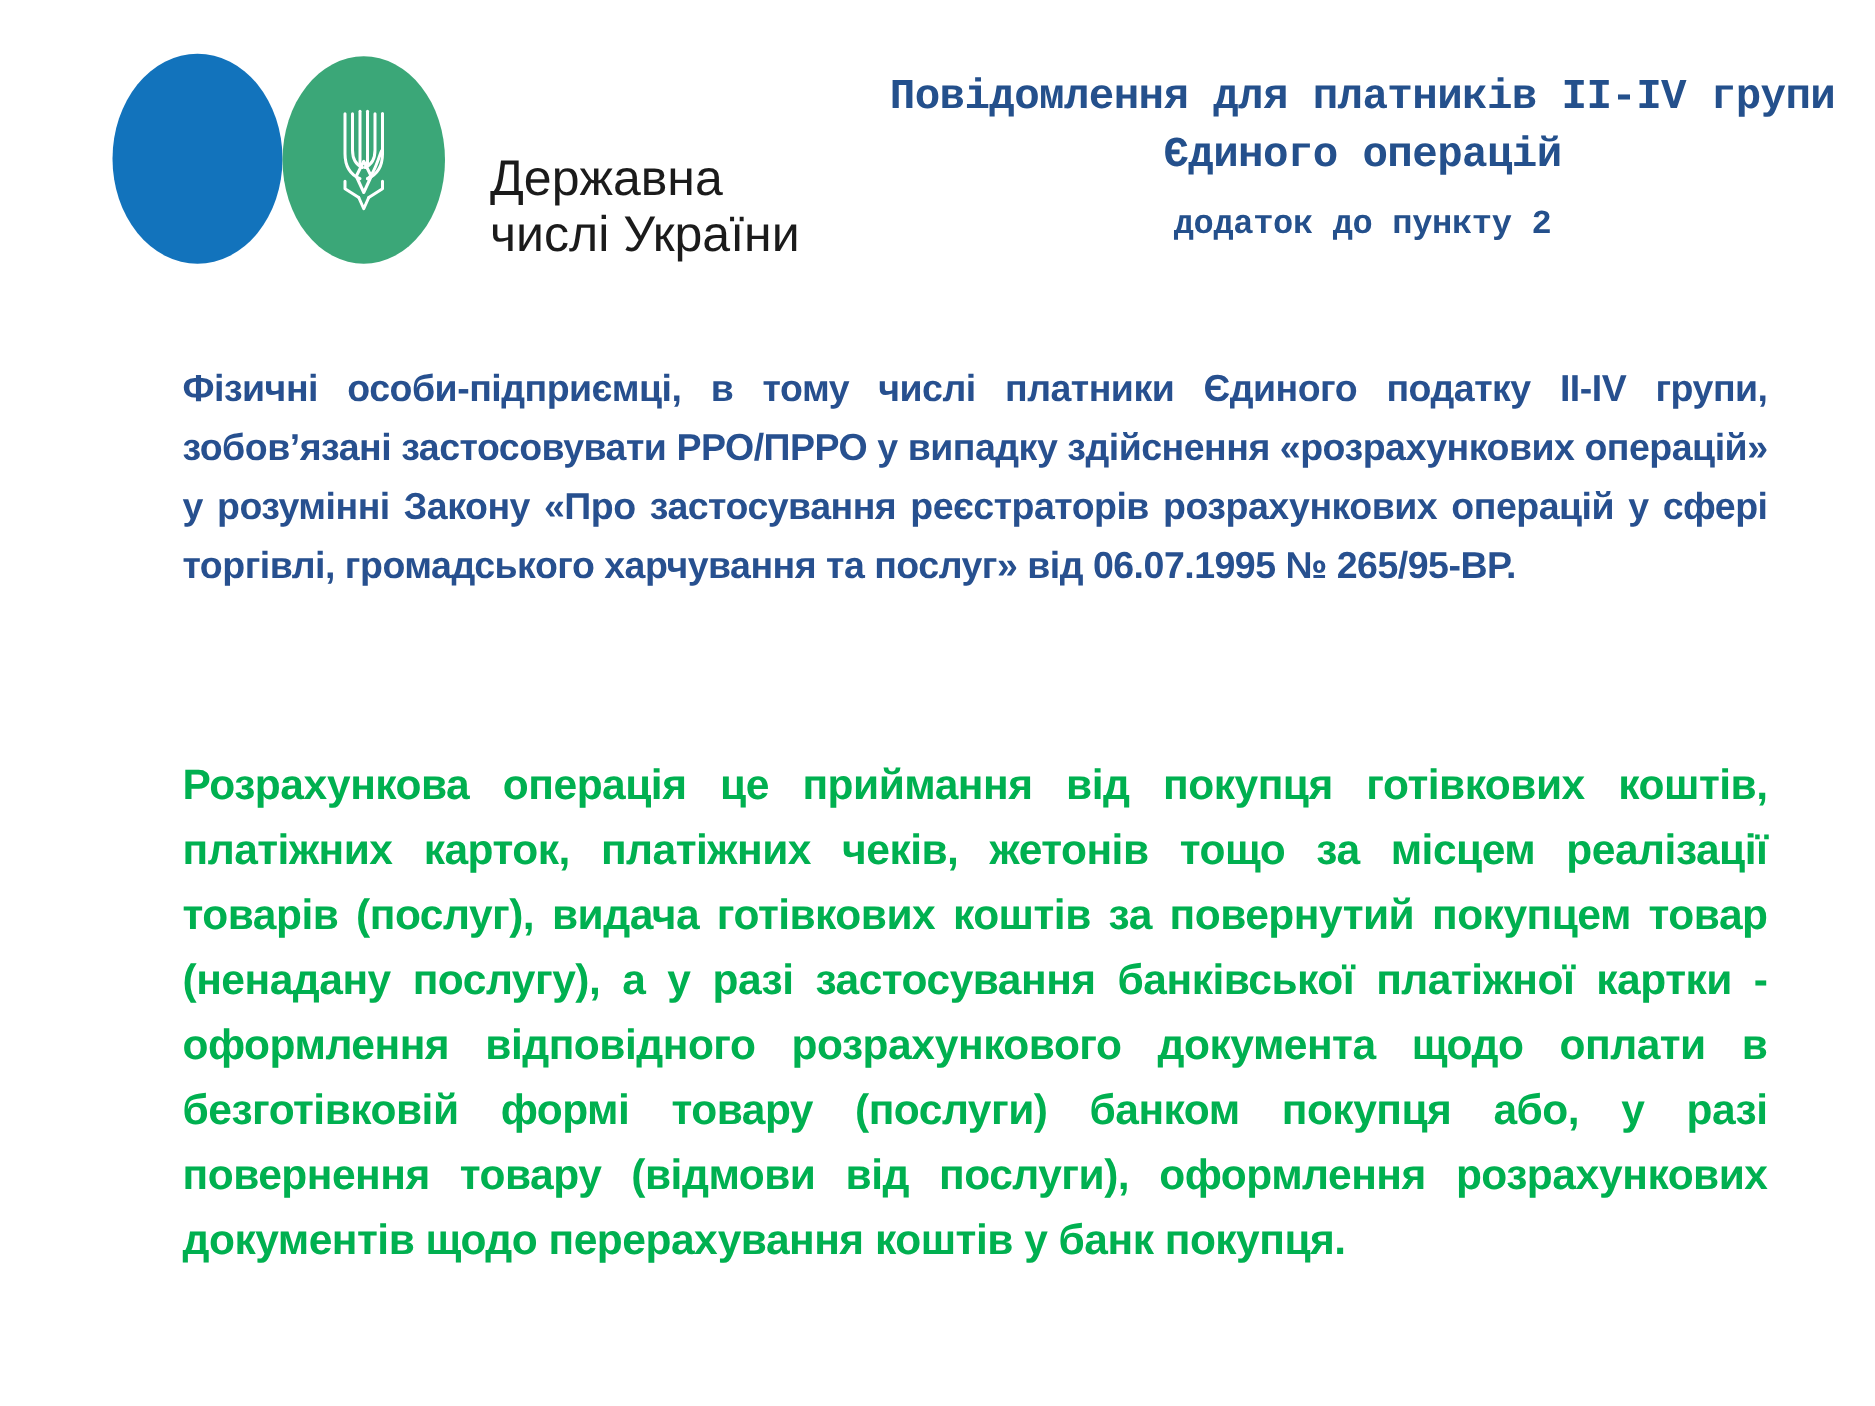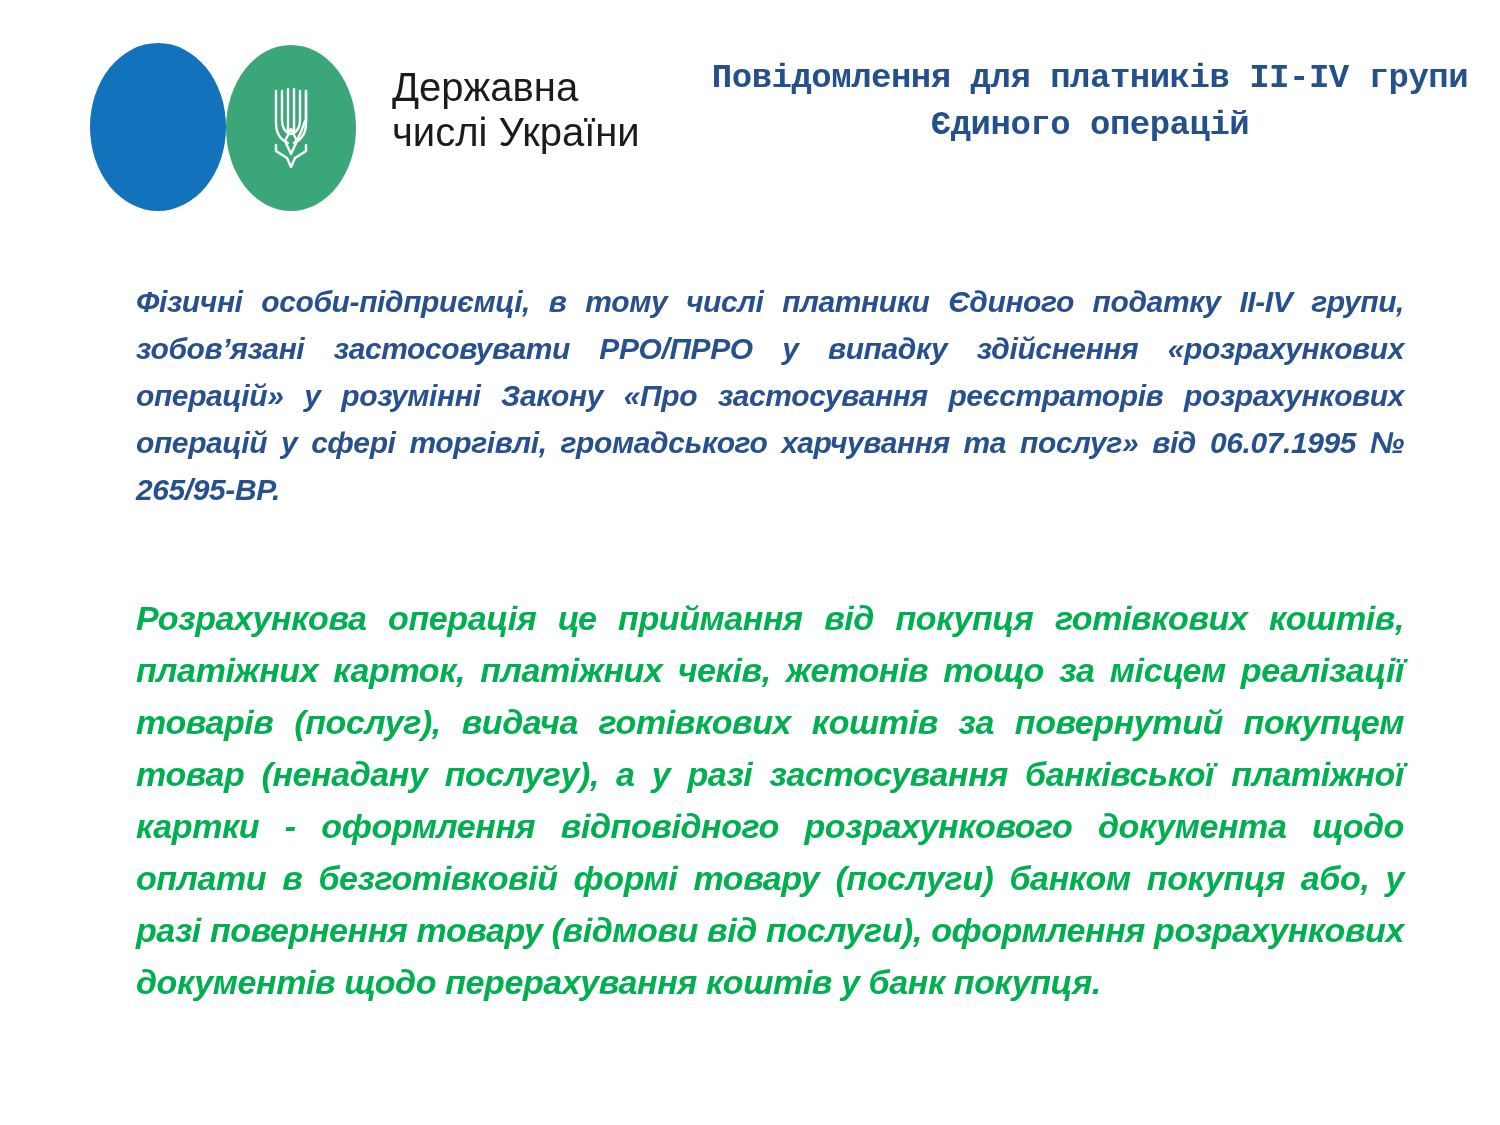--- a/index.html
+++ b/index.html
@@ -21,21 +21,21 @@
     background:var(--page_bg);
     font-family:"Liberation Sans", sans-serif;
     overflow:hidden;
   }
   
   .logo{
     position:absolute;
     left:90px;
     top:43px;
     display:flex;
-    align-items:flex-start;
+    align-items:flex-end;
   }
   .circle{
     border-radius:50%;
     flex-shrink:0;
   }
   .circle.blue{
     width:136px;
     height:168px;
     background:var(--logo_blue);
   }
@@ -78,25 +78,24 @@
     font-size:27px;
     line-height:30px;
     margin-top:16px;
     letter-spacing:-0.3px;
   }
   
   .para{
     position:absolute;
     left:130px;
     width:1268px;
-    margin:6px;
+    margin:16px;
     text-align:justify;
     font-weight:bold;
     letter-spacing:-0.4px;
-    font-style:italic;
   }
   .para.blue{
     top:272px;
     font-size:30px;
     line-height:47px;
     color:var(--body_blue);
   }
   .para.green{
     top:586px;
     font-size:34px;
@@ -130,18 +129,19 @@
     </div>
     <div class="org-name">
       <div>Державна</div>
       <div>числі України</div>
     </div>
   </div>
 
   <div class="title-block">
     <div class="title-line">Повідомлення для платників II-IV групи</div>
     <div class="title-line">Єдиного операцій</div>
+    <div class="subtitle">додаток до пункту 2</div>
   </div>
 
   <p class="para blue">Фізичні особи-підприємці, в тому числі платники Єдиного податку II-IV групи, зобов’язані застосовувати РРО/ПРРО у випадку здійснення «розрахункових операцій» у розумінні Закону «Про застосування реєстраторів розрахункових операцій у сфері торгівлі, громадського харчування та послуг» від 06.07.1995 № 265/95-ВР.</p>
   <p class="para green">Розрахункова операція це приймання від покупця готівкових коштів, платіжних карток, платіжних чеків, жетонів тощо за місцем реалізації товарів (послуг), видача готівкових коштів за повернутий покупцем товар (ненадану послугу), а у разі застосування банківської платіжної картки - оформлення відповідного розрахункового документа щодо оплати в безготівковій формі товару (послуги) банком покупця або, у разі повернення товару (відмови від послуги), оформлення розрахункових документів щодо перерахування коштів у банк покупця.</p>
 
 </div>
 
 </body></html>

